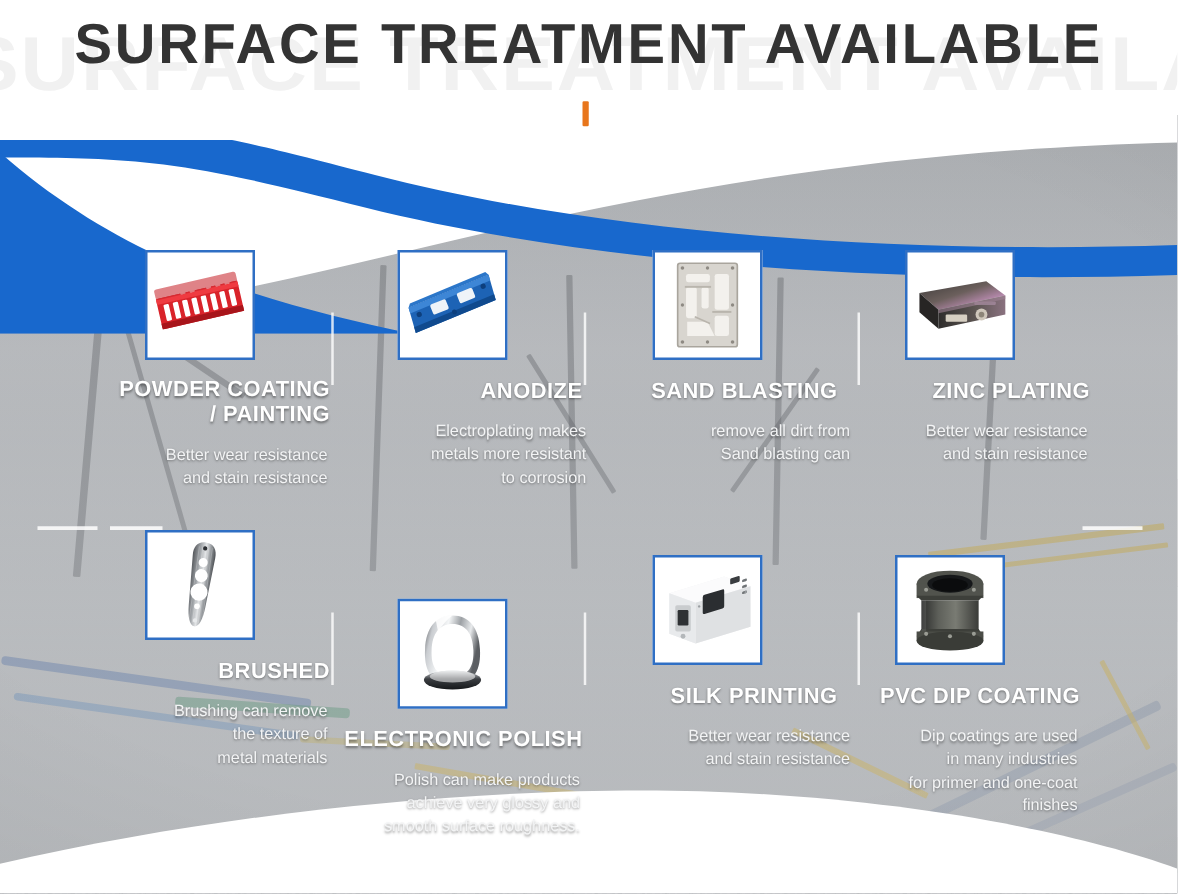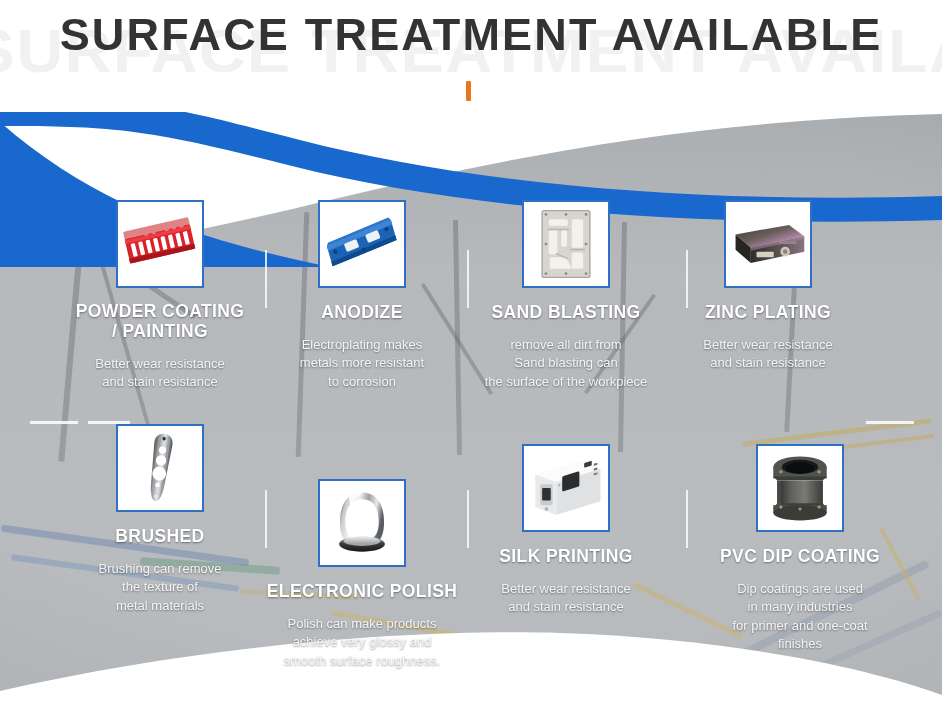--- a/index.html
+++ b/index.html
@@ -185,30 +185,30 @@
   
   #grid {
     position: absolute;
     left: 0; top: 92px;
     width: 942px; height: 623px;
     z-index: 30;
   }
   .card {
     position: absolute;
     width: 208px;
-    text-align: center;
+    text-align: right;
   }
   .card.c0 { left: 56px;  top: 108px; }
   .card.c1 { left: 258px; top: 108px; }
   .card.c2 { left: 462px; top: 108px; }
   .card.c3 { left: 664px; top: 108px; }
   .card.c4 { left: 56px;  top: 332px; }
   .card.c5 { left: 258px; top: 368px; margin-top: 19px; }
   .card.c6 { left: 462px; top: 352px; }
-  .card.c7 { left: 696px; top: 352px; }
+  .card.c7 { left: 656px; top: 352px; }
 
   .thumb {
     width: 88px; height: 88px;
     margin: 0 auto;
     background: #ffffff;
     border: 2px solid #2f6fc4;
     position: relative;
     overflow: hidden;
   }
   .thumb svg { display: block; width: 100%; height: 100%; }
@@ -414,21 +414,20 @@
               <circle cx="44" cy="75" r="1.4"></circle>
           </g>
         </svg>
       </div>
       <div class="card-title">
         <div>SAND BLASTING</div>
       </div>
       <div class="card-desc">
         <div>remove all dirt from</div>
         <div>Sand blasting can</div>
-        <div>the surface of the workpiece</div>
       </div>
     </div>
 
     <div class="card c3">
       <div class="thumb">
         <svg viewBox="0 0 88 88">
           <defs>
             <linearGradient id="zincTop" x1="0" y1="0" x2="1" y2="1">
               <stop offset="0%" stop-color="#3c3a38"></stop>
               <stop offset="45%" stop-color="#6b5f5c"></stop>

